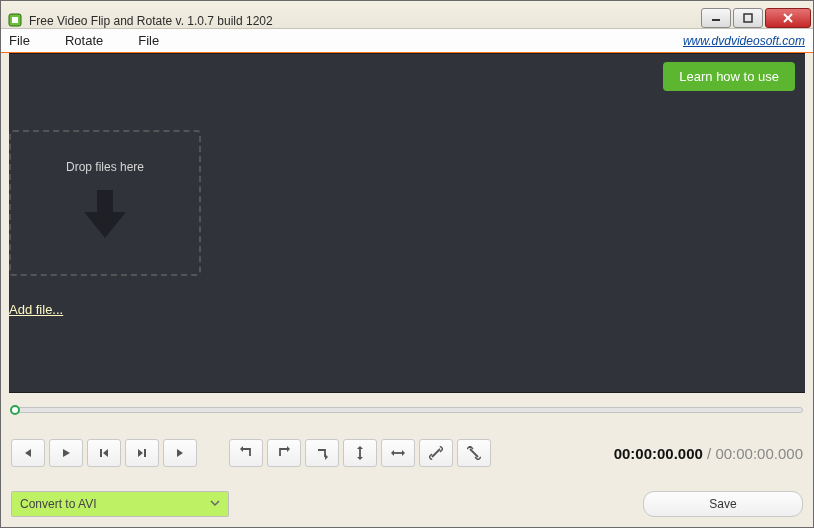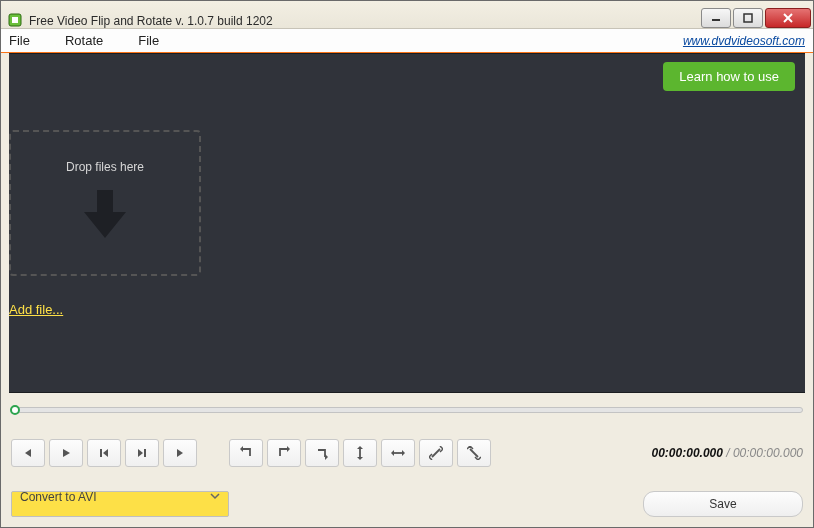--- a/index.html
+++ b/index.html
@@ -12,33 +12,33 @@
 .winbtn { width: 30px; height: 20px; border: 1px solid #8a8a8a; border-radius: 3px; margin-left: 2px; display:flex; align-items:center; justify-content:center; background: linear-gradient(#f7f7f7,#dcdcdc); font-size:10px; color:#333;}
 .winbtn.close { background: linear-gradient(#e57373,#c62828); border-color:#8a1f1f; color:#fff; width: 46px;}
 .menubar { height: 24px; background: #fdfdfd; border-bottom: 1px solid #f97316; display:flex; align-items:center; padding: 0 8px; font-size: 13px; color:#222;gap:19px; }
 .menubar .menu { margin-right: 16px; cursor: default; }
 .menubar .spacer { flex:1; }
 .menubar .link { color: #0a4aa0; text-decoration: underline; font-size: 12px; font-style: italic; }
 .stage { flex:1; background: #30333a; position: relative; border-top: 1px solid #1b1d21; border-bottom: 1px solid #1b1d21; margin: 0 8px; display:flex; flex-direction:column; align-items:flex-start; justify-content:center; }
 .learn { position:absolute; top:8px; right:10px; background:#5cb62f; color:#fff; border:none; border-radius:4px; padding:7px 16px; font-size:13px; cursor:pointer; }
 .dropzone { width: 192px; height: 146px; border: 2px dashed #555; border-radius: 4px; display:flex; flex-direction:column; align-items:center; justify-content:center; color:#d6d6d6; font-size:12px; }
 .dropzone .arrow { margin-top: 12px; }
-.addfile { margin-top: 26px; color:#fde047; font-size:13px; text-decoration: underline; cursor:pointer; }
+.addfile { margin-top: 26px; color:#fef9c3; font-size:13px; text-decoration: underline; cursor:pointer; }
 .trackbar { height: 22px; margin: 6px 10px 0 10px; position:relative; display:flex; align-items:center; }
 .track { height:6px; flex:1; background:#e4e4e4; border:1px solid #c3c3c3; border-radius:3px; position:relative; }
 .thumb { position:absolute; left:0; top:50%; transform:translate(-2px,-50%); width:10px; height:10px; border:2px solid #2da44e; border-radius:50%; background:#fff; }
 .controls { display:flex; align-items:center; margin: 18px 10px 0 10px; }
 .btngroup { display:flex; gap:4px; }
 .btn { width:34px; height:28px; border:1px solid #c9c9c9; border-radius:3px; background:linear-gradient(#fdfdfd,#f0f0f0); display:flex; align-items:center; justify-content:center; color:#444; font-size:13px; cursor:pointer; }
 .btn svg { display:block; }
 .gap { width: 32px; }
-.timecode { margin-left:auto; font-size:12px; color:#888;font-style:italic; }
+.timecode { margin-left:auto; font-size:15px; color:#888; }
 .timecode b { color:#111; font-weight:700; }
 .bottom { display:flex; align-items:center; margin: 24px 10px 10px 10px; gap:10px; }
-.combo { width: 218px; height:26px; border:1px solid #bfbfbf; border-radius:2px; background:#fde047; display:flex; align-items:flex-end; padding:12px 8px; font-size:12px; color:#444; justify-content:space-between;}
+.combo { width: 218px; height:26px; border:1px solid #bfbfbf; border-radius:2px; background:#bef264; display:flex; align-items:center; padding:4px 8px; font-size:12px; color:#444; justify-content:space-between;}
 .savebtn { width:160px; height:26px; border:1px solid #c9c9c9; border-radius:11px; background:linear-gradient(#fdfdfd,#efefef); font-size:12px; color:#333; cursor:pointer; }
 </style>
 </head>
 <body>
 
 <div class="window">
 
   <div class="titlebar">
     <span class="app-icon">
       <svg width="14" height="14" viewBox="0 0 14 14">

